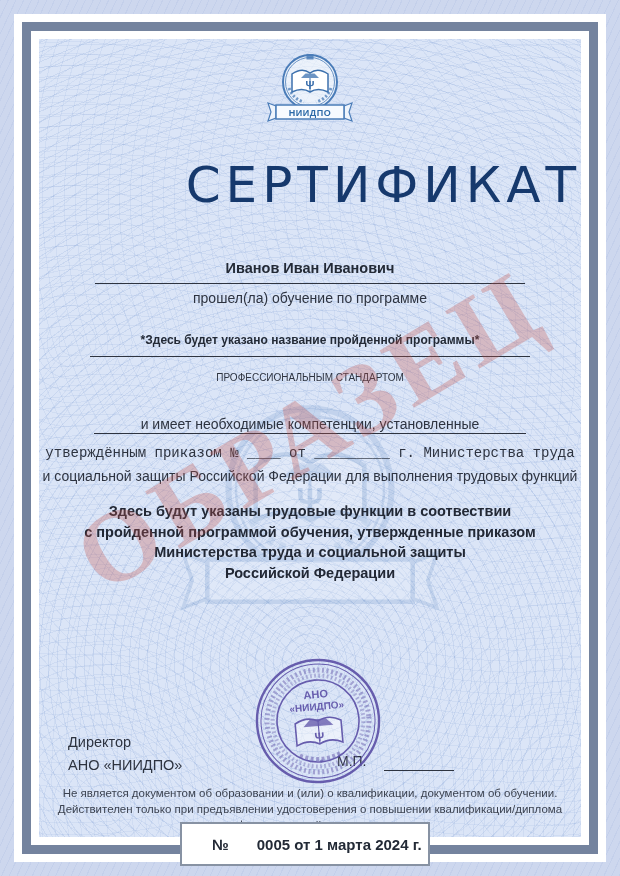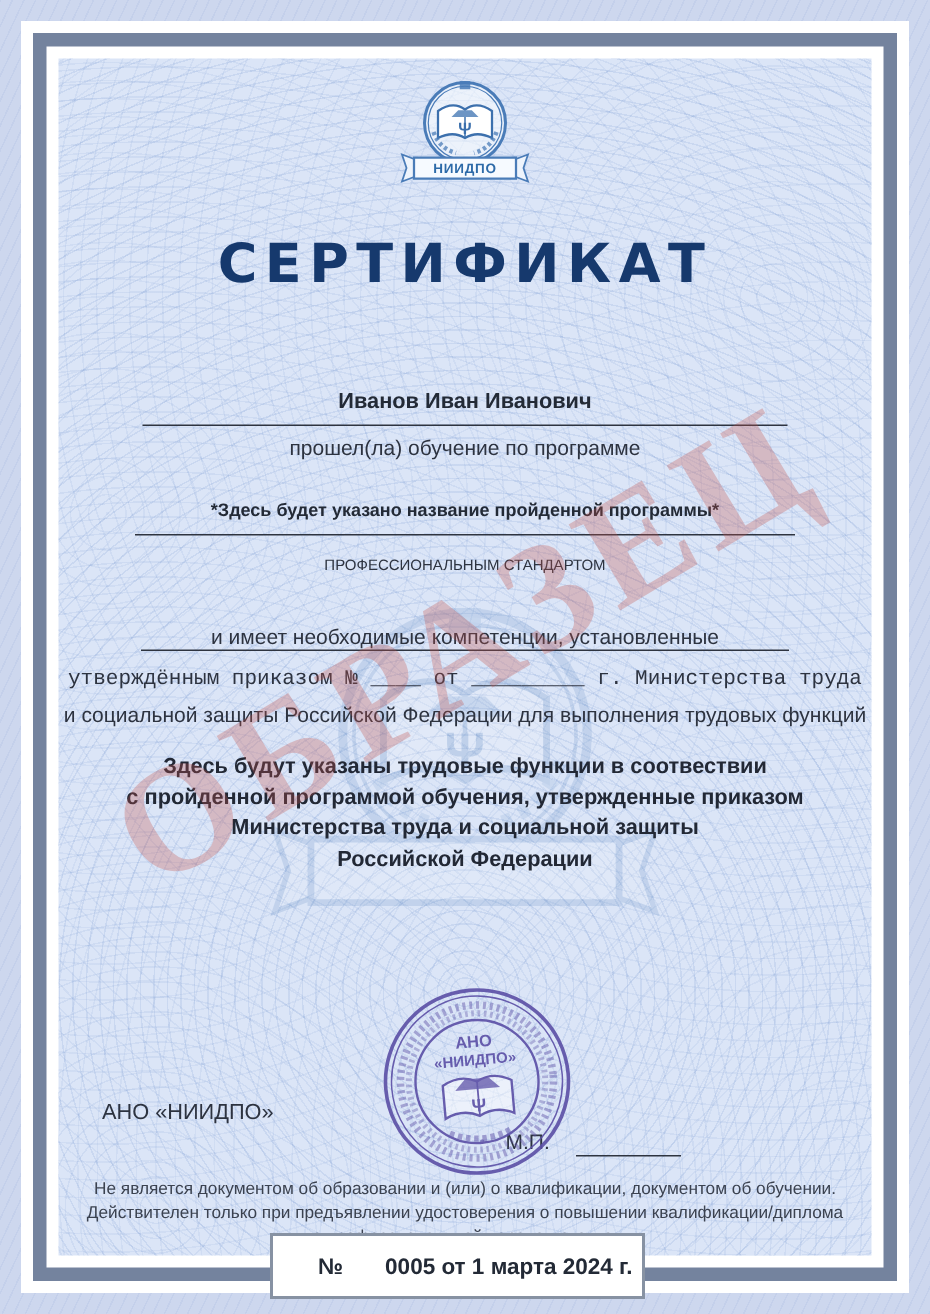--- a/index.html
+++ b/index.html
@@ -37,21 +37,21 @@
     font-weight:bold;font-size:102px;letter-spacing:8px;white-space:nowrap;
     color:rgba(195,82,76,0.30);
   }
   
   .content{position:absolute;inset:0;z-index:2;}
   .t{position:absolute;left:39px;right:39px;text-align:center;}
   .logo-top{position:absolute;top:42px;left:50%;transform:translateX(-50%);}
   .org{top:124px;font-size:9px;font-weight:bold;color:#1d4076;line-height:11.5px;}
   .title{
     top:156px;font-family:"DejaVu Sans","Liberation Sans",sans-serif;
-    font-size:36px;font-weight:bold;letter-spacing:5px;color:#16396d;white-space:nowrap;
+    font-size:50px;font-weight:normal;letter-spacing:5px;color:#16396d;white-space:nowrap;text-align:right;
   }
   .statement{top:228px;font-size:14px;}
   .name{top:260px;font-size:14.5px;font-weight:bold;color:#232a36;}
   .cline{position:absolute;left:50%;transform:translateX(-50%);width:430px;border-top:1.6px solid #2e3440;}
   .line1{top:283px;}
   .completed{top:290px;font-size:14px;}
   .program{top:333px;font-size:12px;font-weight:bold;color:#232a36;}
   .line2{top:356px;width:440px;}
   .comp1{top:368px;font-size:14px;margin-top:48px;}
   .comp2{top:372px;font-size:10px;}
@@ -173,20 +173,21 @@
         <path d="M42,66 Q54,59 65,65 Q76,59 88,66 L88,88 Q76,82 65,88 Q54,82 42,88 Z" fill="rgba(255,255,255,0.5)" stroke="#5b4fa6" stroke-width="1.6"></path>
         <line x1="65" y1="65" x2="65" y2="88" stroke="#5b4fa6" stroke-width="1.2"></line>
         <path d="M50,70 L80,70 L73,63 L57,63 Z" fill="#5b4fa6" opacity="0.8"></path>
         <text x="65" y="85" font-size="12" font-weight="bold" fill="#5b4fa6" text-anchor="middle">Ψ</text>
       </g>
       <path d="M44,98 Q65,108 86,98" stroke="#5b4fa6" stroke-width="4" stroke-dasharray="3 2.5" fill="none" opacity="0.55"></path>
       <circle cx="65" cy="105" r="1.4" fill="#5b4fa6" opacity="0.7"></circle>
     </svg>
 
     <div class="director">
+      <div>Директор</div>
       <div>АНО «НИИДПО»</div>
     </div>
 
     <div class="mp">М.П.</div>
     <div class="sigline"></div>
 
     <div class="t disclaimer">
       <div>Не является документом об образовании и (или) о квалификации, документом об обучении.</div>
       <div>Действителен только при предъявлении удостоверения о повышении квалификации/диплома</div>
       <div>о профессиональной переподготовке.</div>

